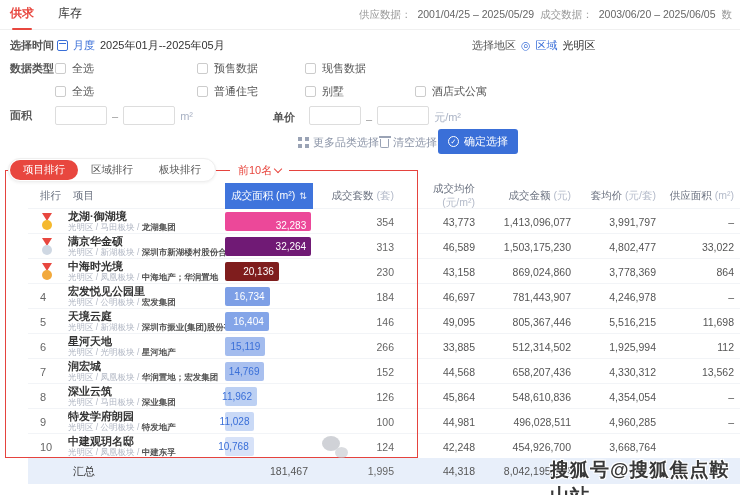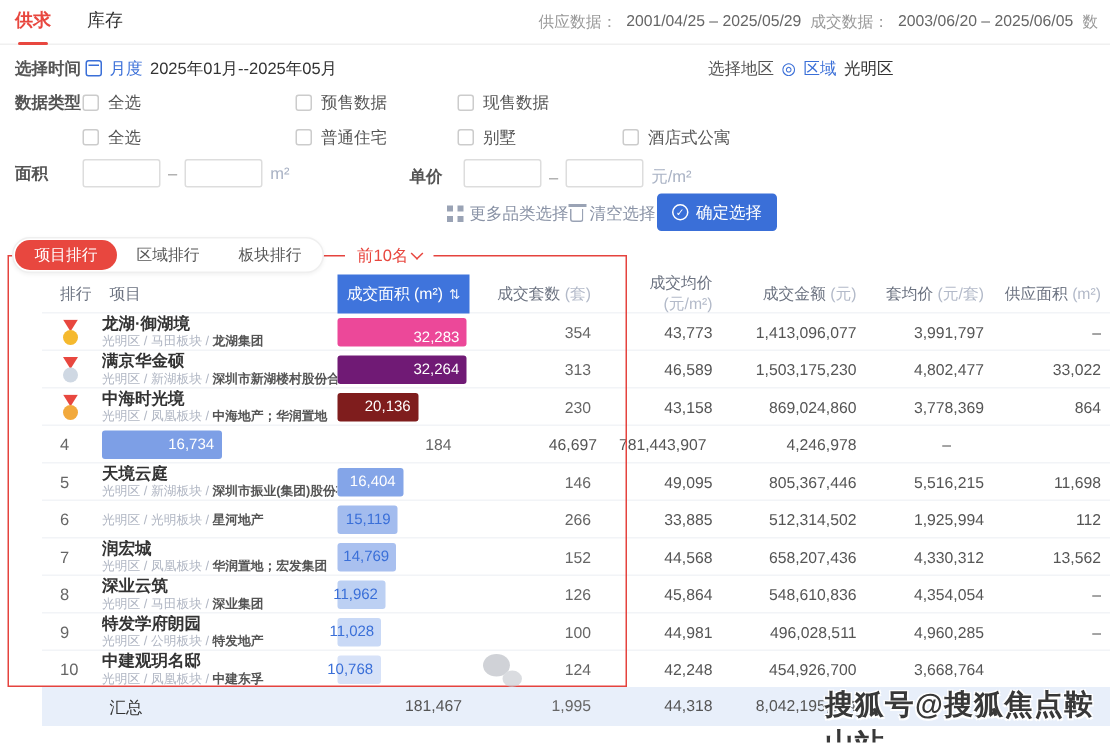--- a/index.html
+++ b/index.html
@@ -310,20 +310,26 @@
     <div class="c-num c-amt">869,024,860</div>
     <div class="c-num c-per">3,778,369</div>
     <div class="c-num c-sup">864</div>
   </div>
 
   <div class="trow">
     <div class="c-rank">
 
       <span class="rank-num">4</span>
     </div>
+    <div class="c-proj">
+      <div class="pname">宏发悦见公园里</div>
+      <div class="psub">
+        <span>光明区 / 公明板块 / </span><b>宏发集团</b>
+      </div>
+    </div>
     <div class="c-bar">
       <div class="bar" style="width: 50.7986%; background: rgb(125, 159, 230); color: rgb(255, 255, 255);">
                 <span>16,734</span>
               </div>
     </div>
     <div class="c-num c-units">184</div>
     <div class="c-num c-avg">46,697</div>
     <div class="c-num c-amt">781,443,907</div>
     <div class="c-num c-per">4,246,978</div>
     <div class="c-num c-sup">–</div>
@@ -351,20 +357,21 @@
     <div class="c-num c-per">5,516,215</div>
     <div class="c-num c-sup">11,698</div>
   </div>
 
   <div class="trow">
     <div class="c-rank">
 
       <span class="rank-num">6</span>
     </div>
     <div class="c-proj">
+      <div class="pname">星河天地</div>
       <div class="psub">
         <span>光明区 / 光明板块 / </span><b>星河地产</b>
       </div>
     </div>
     <div class="c-bar">
       <div class="bar" style="width: 45.896%; background: rgb(163, 188, 238); color: rgb(58, 111, 216);">
                 <span>15,119</span>
               </div>
     </div>
     <div class="c-num c-units">266</div>

